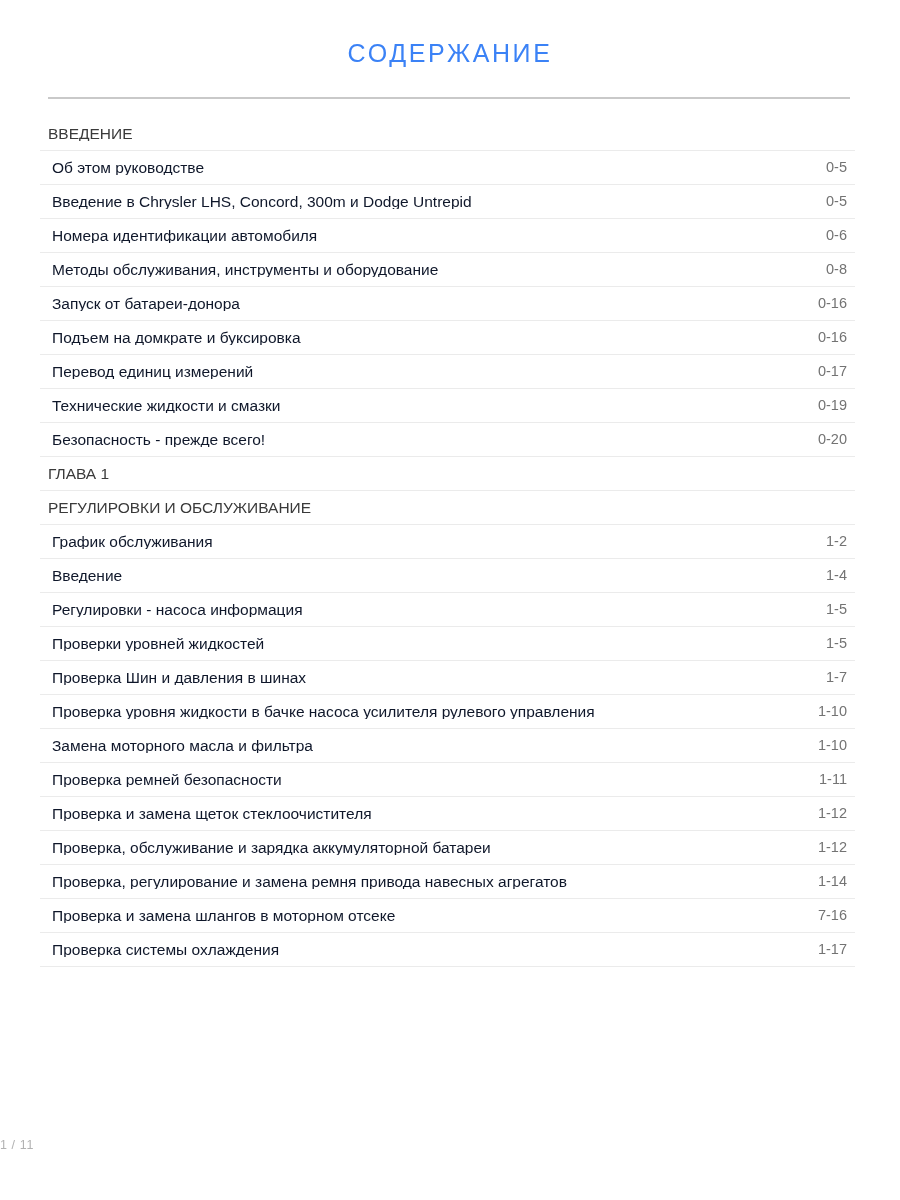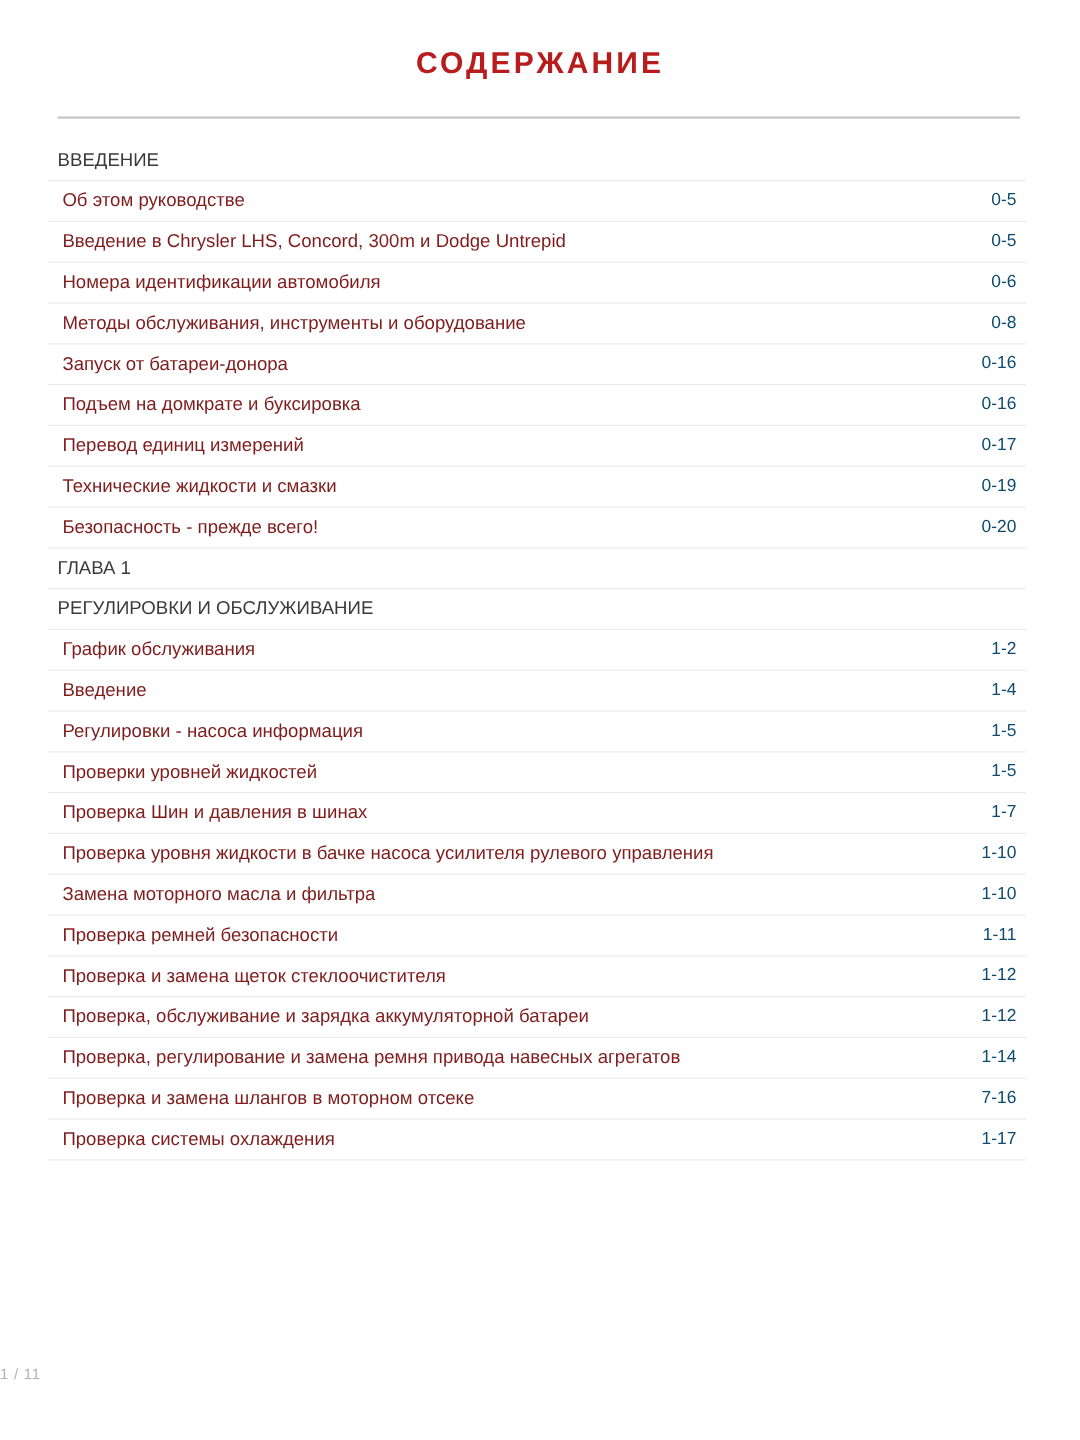--- a/index.html
+++ b/index.html
@@ -23,23 +23,23 @@
     height: 1200px;
     box-sizing: border-box;
   }
 
   
   .doc-title {
     margin: 0;
     padding: 38px 0 0 0;
     text-align: center;
     font-size: 25px;
-    font-weight: 700;
+    font-weight: 400;
     letter-spacing: 2.6px;
-    color: #b91c1c;
+    color: #3b82f6;
     line-height: 1.2;
   }
 
   
   .title-rule {
     width: 802px;
     height: 2px;
     background: #c9c9c9;
     margin: 29px 0 0 48px;
   }
@@ -70,36 +70,36 @@
   }
 
   .toc-row.is-section {
     border-bottom: 1px solid #ebebeb;
   }
 
   
   .toc-row .row-title {
     font-size: 15.5px;
     font-weight: 400;
-    color: #7f1d1d;
+    color: #0f172a;
     line-height: 1;
     white-space: nowrap;
     overflow: hidden;
     text-overflow: ellipsis;
     padding-left: 12px;
   }
 
   .toc-row.is-section .row-title {
     padding-left: 8px;
     color: #3a3a3a;
   }
 
   .toc-row .row-page {
     font-size: 14.5px;
-    color: #0c4a6e;
+    color: #737373;
     line-height: 1;
     flex: 0 0 auto;
     padding-right: 8px;
     white-space: nowrap;
   }
 
   
   .footer {
     position: absolute;
     left: 0;

